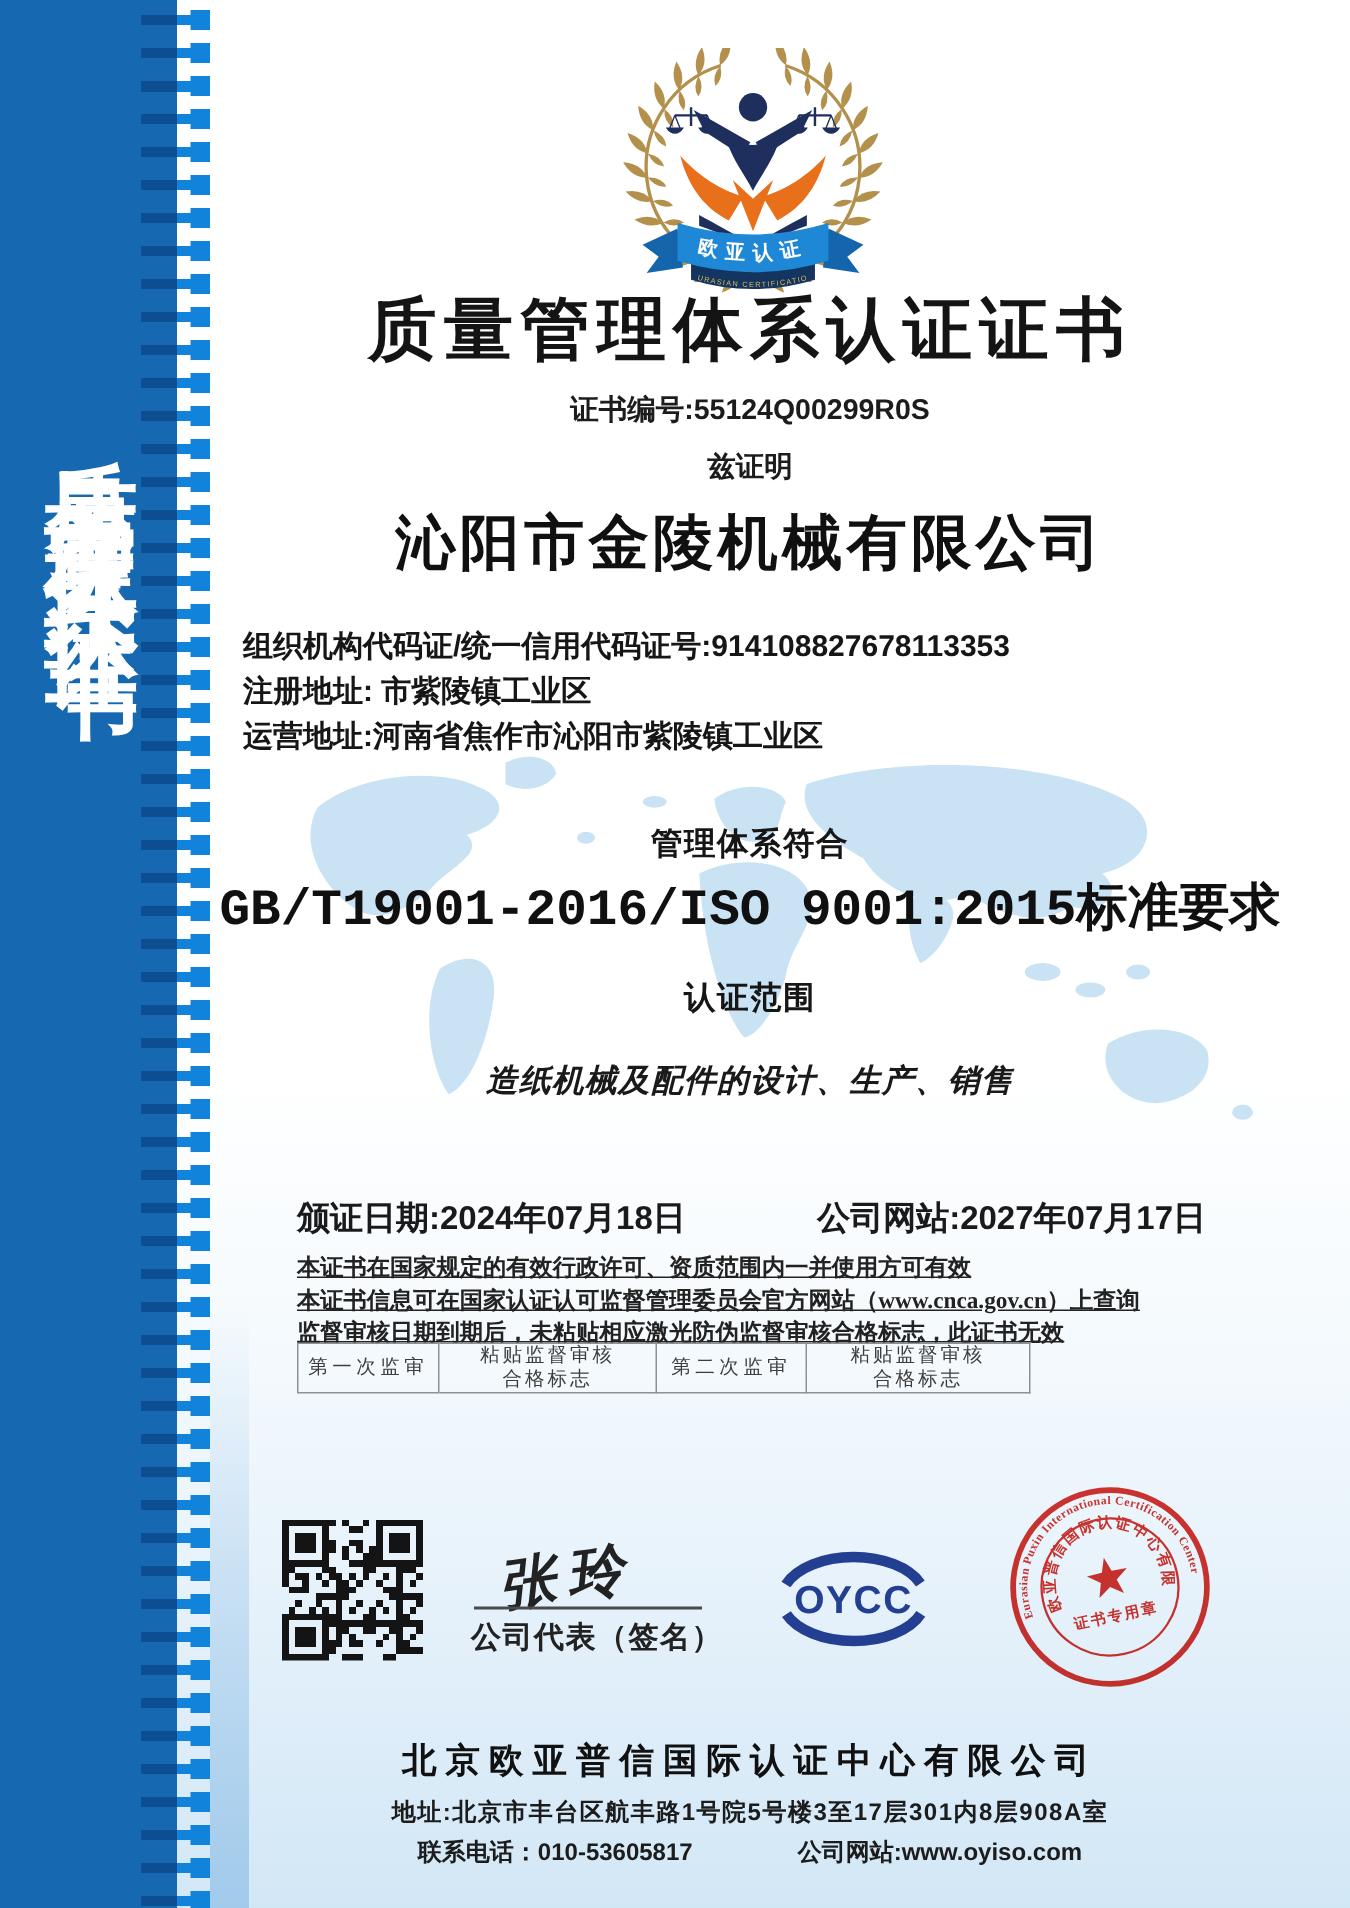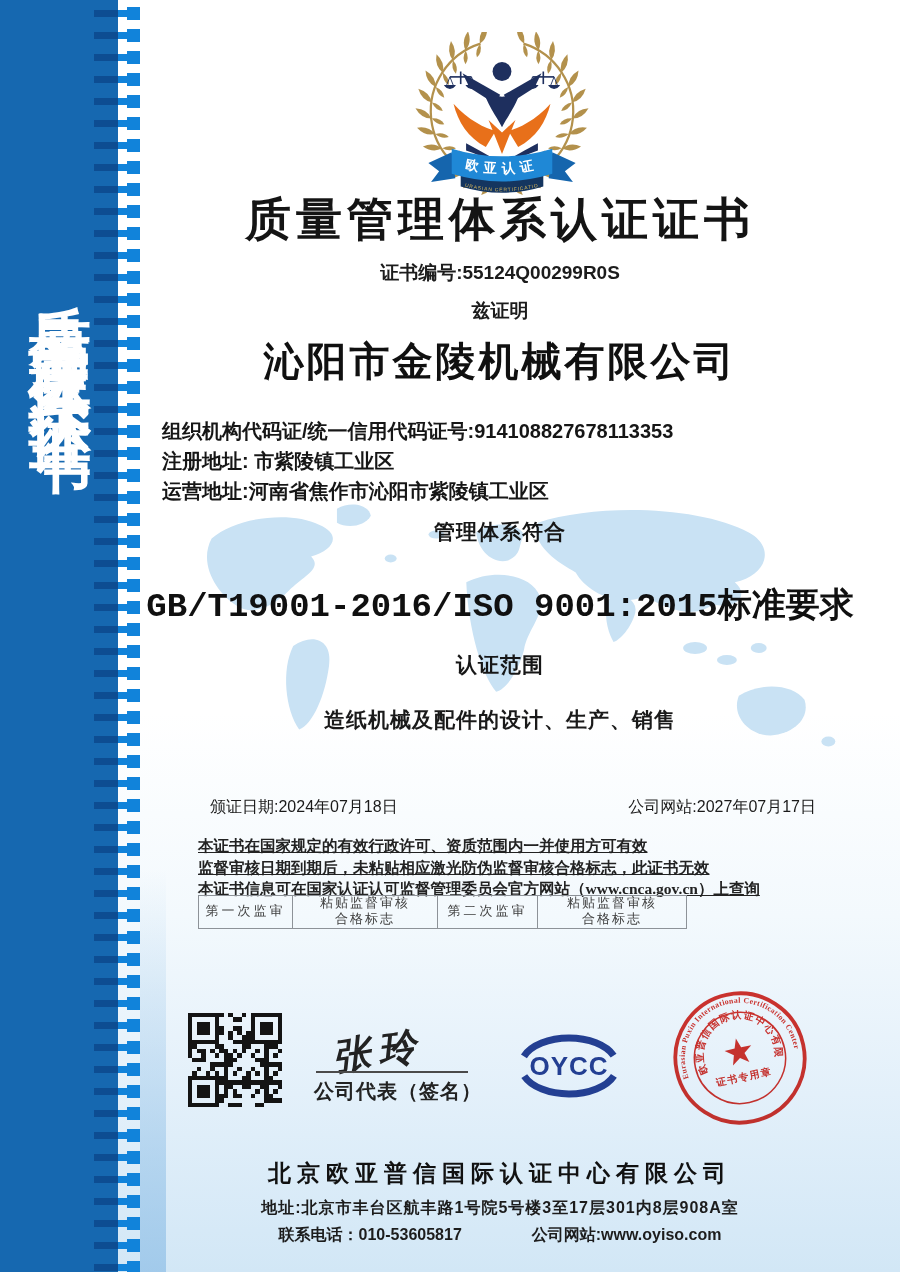--- a/index.html
+++ b/index.html
@@ -16,26 +16,26 @@
   .zip-sq{left:127px;width:13px;background:repeating-linear-gradient(to bottom,transparent 0 7px,#1183da 7px 20px,transparent 20px 22px);}
   .zip-fade{position:absolute;left:140px;top:870px;width:26px;height:402px;
             background:linear-gradient(to bottom,rgba(160,200,235,0),rgba(150,195,232,.8));}
   
   .cx{position:absolute;left:140px;width:720px;text-align:center;}
   .title{top:189px;font-size:46px;font-weight:900;letter-spacing:5px;color:#141414;}
   .certno{top:260px;font-size:19px;font-weight:700;color:#1c1c1c;}
   .attest{top:298px;font-size:19px;font-weight:700;color:#1c1c1c;}
   .company{top:334px;font-size:40px;font-weight:700;color:#101010;font-family:Liberation Serif, serif;letter-spacing:3px;}
   .addr{position:absolute;left:162px;top:416px;font-size:20px;font-weight:700;color:#161616;line-height:30px;}
-  .conform{top:518px;font-size:21px;font-weight:700;color:#161616;letter-spacing:1px;}
+  .conform{top:548px;font-size:21px;font-weight:700;color:#161616;letter-spacing:1px;}
   .standard{top:582px;font-size:34px;font-weight:700;color:#101010;font-family:Liberation Mono, monospace;}
   .scopelbl{top:651px;font-size:21px;font-weight:700;color:#161616;letter-spacing:1px;}
-  .scope{top:706px;font-size:21px;font-weight:600;color:#1a1a1a;letter-spacing:1px;}
+  .scope{top:706px;font-size:21px;font-weight:600;color:#1a1a1a;letter-spacing:1px;font-style:italic;}
   .dates{position:absolute;left:198px;top:797px;width:606px;display:flex;justify-content:space-between;
-         font-size:16px;font-weight:400;color:#1a1a1a;margin-left:12px;}
+         font-size:22px;font-weight:700;color:#1a1a1a;}
   .notes{position:absolute;left:198px;top:835px;font-size:15.5px;line-height:21.5px;color:#222;
          font-family:"Liberation Serif",serif;font-weight:600;text-decoration:underline;}
   .atable{position:absolute;left:198px;top:895px;display:flex;font-family:Liberation Mono, monospace;
           font-size:13px;color:#3d3d3d;}
   .acell{border:1px solid #8d9298;border-left:none;height:34px;display:flex;align-items:center;
          justify-content:center;box-sizing:border-box;letter-spacing:3px;line-height:1.2;text-align:center;}
   .acell:first-child{border-left:1px solid #8d9298;}
   .c1{width:95px;}.c2{width:145px;}.c3{width:100px;}.c4{width:149px;}
   .wrap2{display:inline-block;width:96px;letter-spacing:2px;}
   .qr{position:absolute;left:188px;top:1013px;width:94px;height:94px;}
@@ -207,22 +207,22 @@
   <div class="cx scopelbl">认证范围</div>
   <div class="cx scope">造纸机械及配件的设计、生产、销售</div>
 
   <div class="dates">
     <span>颁证日期:2024年07月18日</span>
     <span>公司网站:2027年07月17日</span>
   </div>
 
   <div class="notes">
     <div>本证书在国家规定的有效行政许可、资质范围内一并使用方可有效</div>
+    <div>本证书信息可在国家认证认可监督管理委员会官方网站（www.cnca.gov.cn）上查询</div>
     <div>监督审核日期到期后，未粘贴相应激光防伪监督审核合格标志，此证书无效</div>
-    <div>本证书信息可在国家认证认可监督管理委员会官方网站（www.cnca.gov.cn）上查询</div>
   </div>
 
   <div class="atable">
     <div class="acell c1">第一次监审</div>
     <div class="acell c2">
         <span class="wrap2">粘贴监督审核合格标志</span>
       </div>
     <div class="acell c3">第二次监审</div>
     <div class="acell c4">
         <span class="wrap2">粘贴监督审核合格标志</span>

